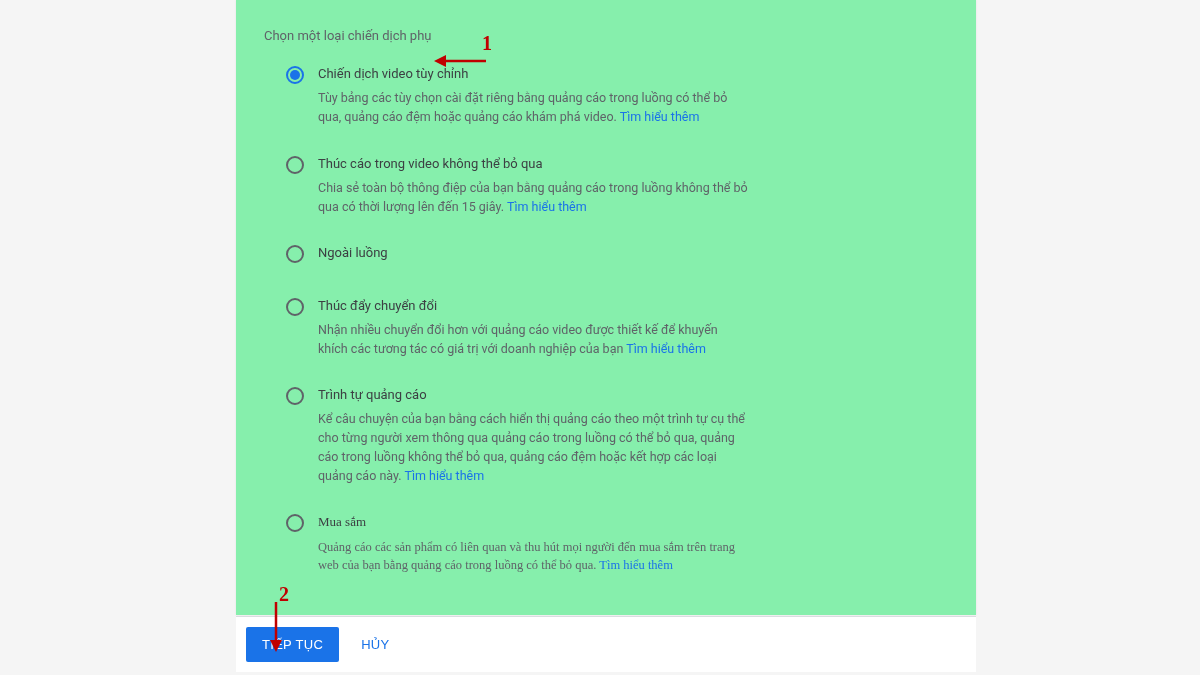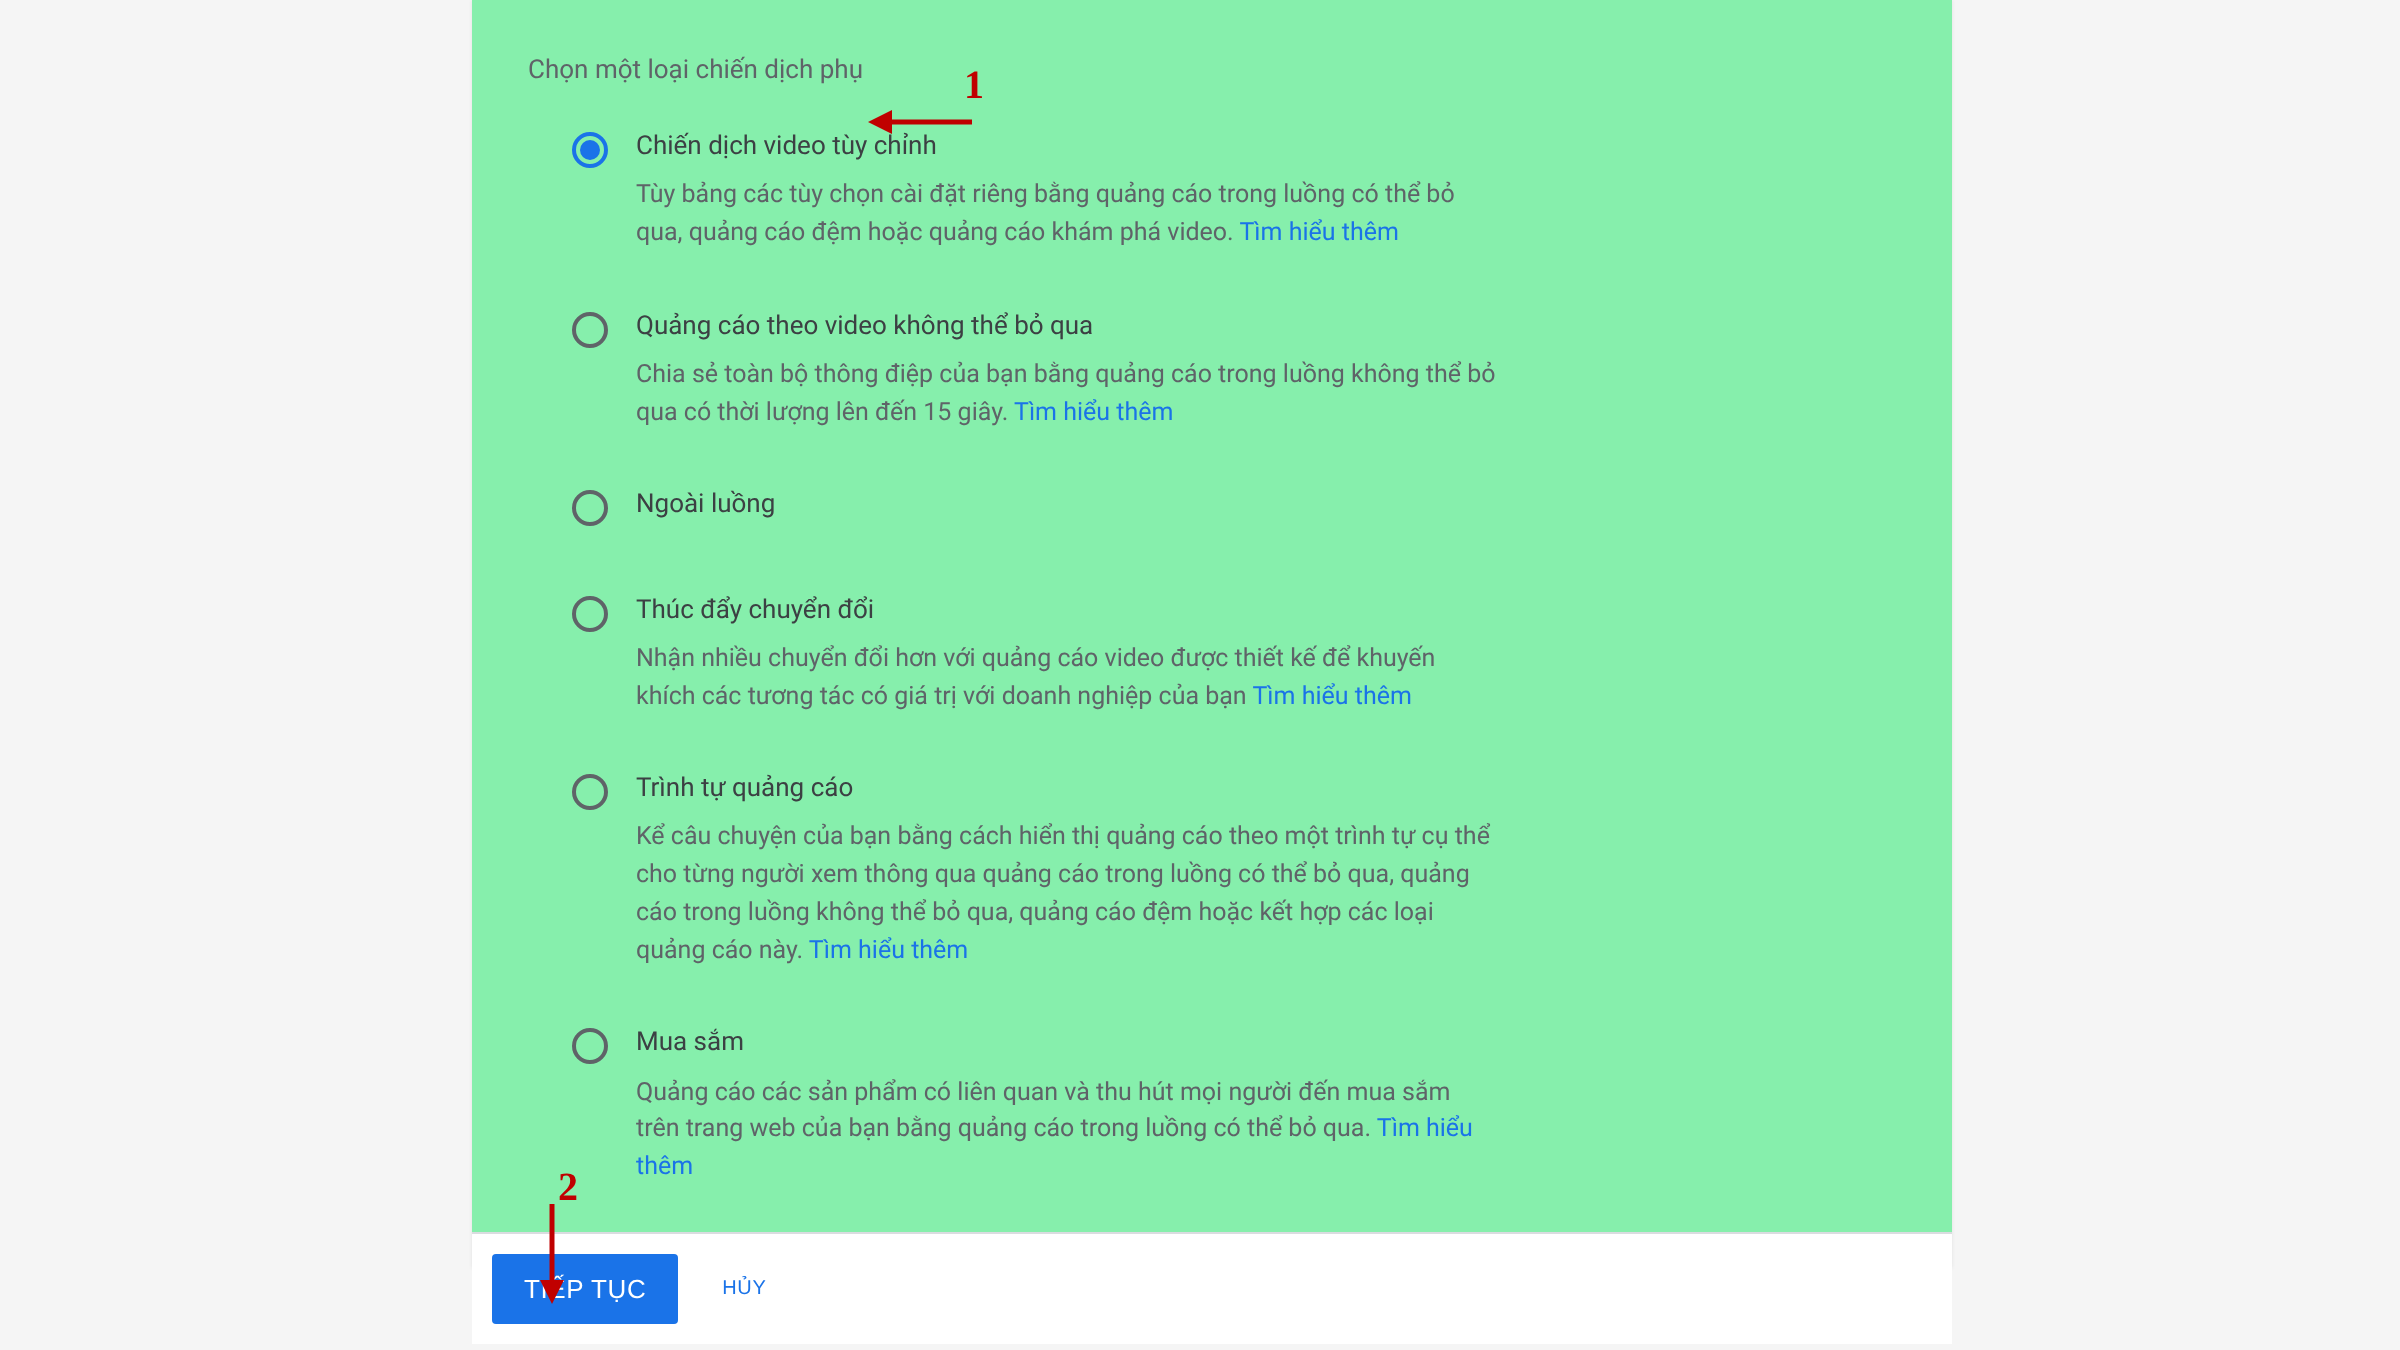--- a/index.html
+++ b/index.html
@@ -68,21 +68,21 @@
     border: none;
     padding: 10px 16px;
     border-radius: 2px;
     cursor: pointer;
     letter-spacing: 0.3px;
   }
   .btn-text {
     background: none;
     border: none;
     color: #1a73e8;
-    font-size: 10px;
+    font-size: 13px;
     font-weight: 500;
     cursor: pointer;
     letter-spacing: 0.3px;
   }
   
   .anno-num {
     position: absolute;
     color: #c00000;
     font-family: "Times New Roman", serif;
     font-weight: bold;
@@ -109,21 +109,21 @@
           <span class="learn-more">Tìm hiểu thêm</span>
         </div>
       </div>
     </div>
 
     <div class="option">
       <div class="radio-col">
           <div class="radio"></div>
         </div>
       <div class="opt-body">
-        <div class="opt-title">Quảng cáo theo video không thể bỏ qua</div>
+        <div class="opt-title">Thúc cáo trong video không thể bỏ qua</div>
         <div class="opt-desc">
           <span>Chia sẻ toàn bộ thông điệp của bạn bằng quảng cáo trong luồng không thể bỏ qua có thời lượng lên đến 15 giây.</span>
           <span class="learn-more">Tìm hiểu thêm</span>
         </div>
       </div>
     </div>
 
     <div class="option">
       <div class="radio-col">
           <div class="radio"></div>
@@ -152,21 +152,21 @@
         </div>
       <div class="opt-body">
         <div class="opt-title">Trình tự quảng cáo</div>
         <div class="opt-desc">
           <span>Kể câu chuyện của bạn bằng cách hiển thị quảng cáo theo một trình tự cụ thể cho từng người xem thông qua quảng cáo trong luồng có thể bỏ qua, quảng cáo trong luồng không thể bỏ qua, quảng cáo đệm hoặc kết hợp các loại quảng cáo này.</span>
           <span class="learn-more">Tìm hiểu thêm</span>
         </div>
       </div>
     </div>
 
-    <div class="option" style="margin-bottom:0;">
+    <div class="option" style="margin-bottom:0;font-family:Liberation Serif, serif;">
       <div class="radio-col">
           <div class="radio"></div>
         </div>
       <div class="opt-body">
         <div class="opt-title">Mua sắm</div>
         <div class="opt-desc">
           <span>Quảng cáo các sản phẩm có liên quan và thu hút mọi người đến mua sắm trên trang web của bạn bằng quảng cáo trong luồng có thể bỏ qua.</span>
           <span class="learn-more">Tìm hiểu thêm</span>
         </div>
       </div>

